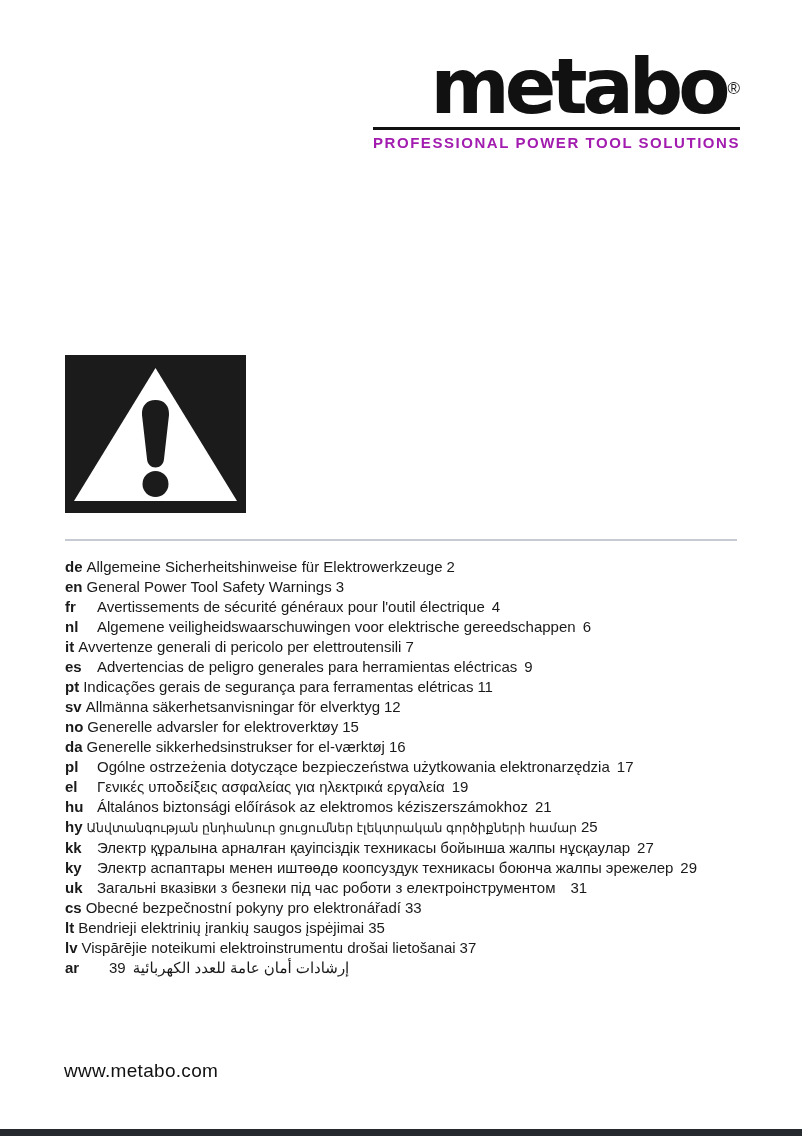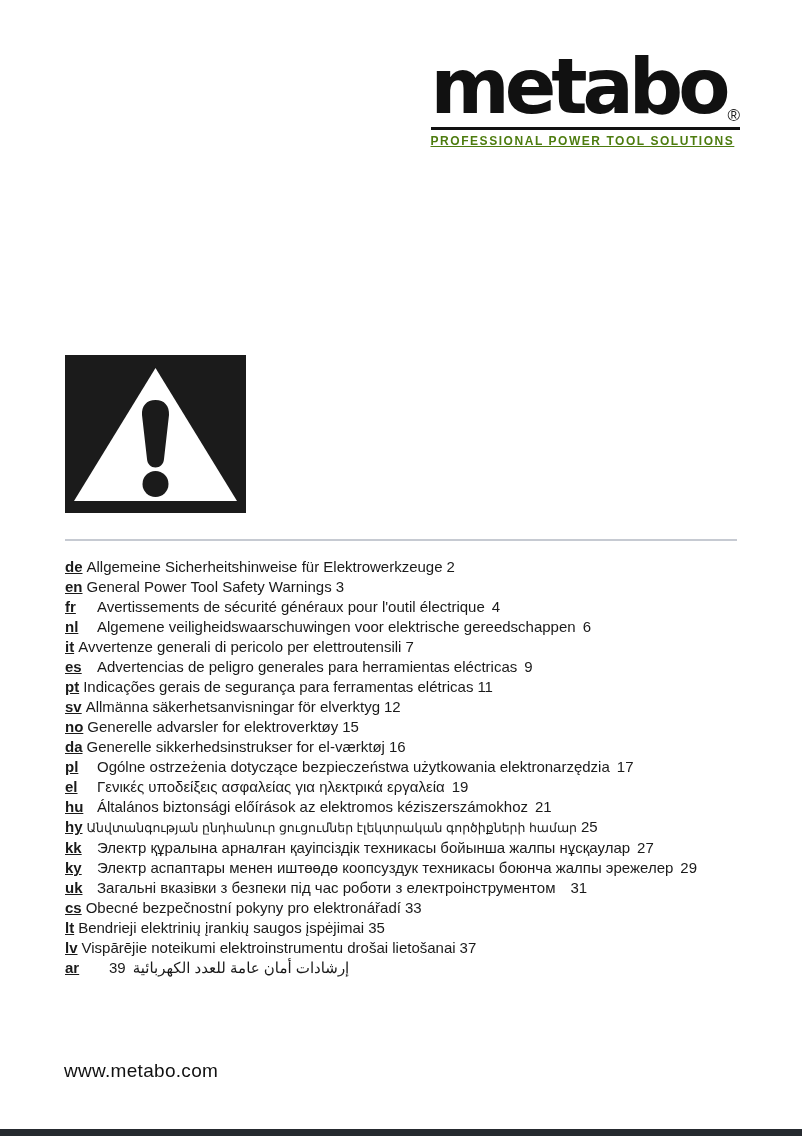--- a/index.html
+++ b/index.html
@@ -14,23 +14,24 @@
 
   
   .logo-block {
     position: absolute;
     top: 52px; right: 62px;
     display: inline-block;
     text-align: left;
   }
   .logo-line {
     display: flex;
-    align-items: flex-end;
+    align-items: center;
     justify-content: flex-end;
     line-height: 1;
+    margin-left: 33px;
   }
   .logo-text {
     font-family: "DejaVu Sans", sans-serif;
     font-weight: bold;
     font-size: 76px;
     letter-spacing: -5px;
     color: #111111;
     line-height: 0.92;
   }
   .reg-mark {
@@ -42,26 +43,25 @@
     top: 2px;
   }
   .logo-divider {
     height: 3px;
     background: #111111;
     margin-top: 5px;
     width: 100%;
   }
   .brand-tagline {
     font-weight: bold;
-    font-size: 12px;
+    font-size: 15px;
     letter-spacing: 1.55px;
-    color: #4d7c0f;
+    color: #a21caf;
     margin-top: 4px;
     white-space: nowrap;
-    text-decoration: underline;
   }
 
   
   .warning-box {
     position: absolute;
     left: 65px; top: 355px;
     width: 181px; height: 158px;
   }
   .warning-box svg { display: block; width: 100%; height: 100%; }
 
@@ -75,21 +75,21 @@
 
   
   .toc-list {
     position: absolute;
     left: 65px; top: 557px;
     width: 700px;
     font-size: 15px;
     line-height: 20px;
   }
   .toc-row { white-space: nowrap; }
-  .lang-code { font-weight: bold; text-decoration: underline; }
+  .lang-code { font-weight: bold; }
   .lang-code.tab { display: inline-block; width: 32px; }
   .lang-code.plain { margin-right: 4px; }
   .lang-page { margin-left: 4px; }
   .toc-row.gap2 .lang-page { margin-left: 7px; }
   .toc-row.gap3 .lang-page { margin-left: 15px; }
   .toc-row.small .lang-title { font-size: 12.5px; }
   .toc-row.rtl .lang-title { direction: rtl; unicode-bidi: isolate; }
   .toc-row.page-first .lang-page { margin-left: 12px; margin-right: 7px; }
 
   

